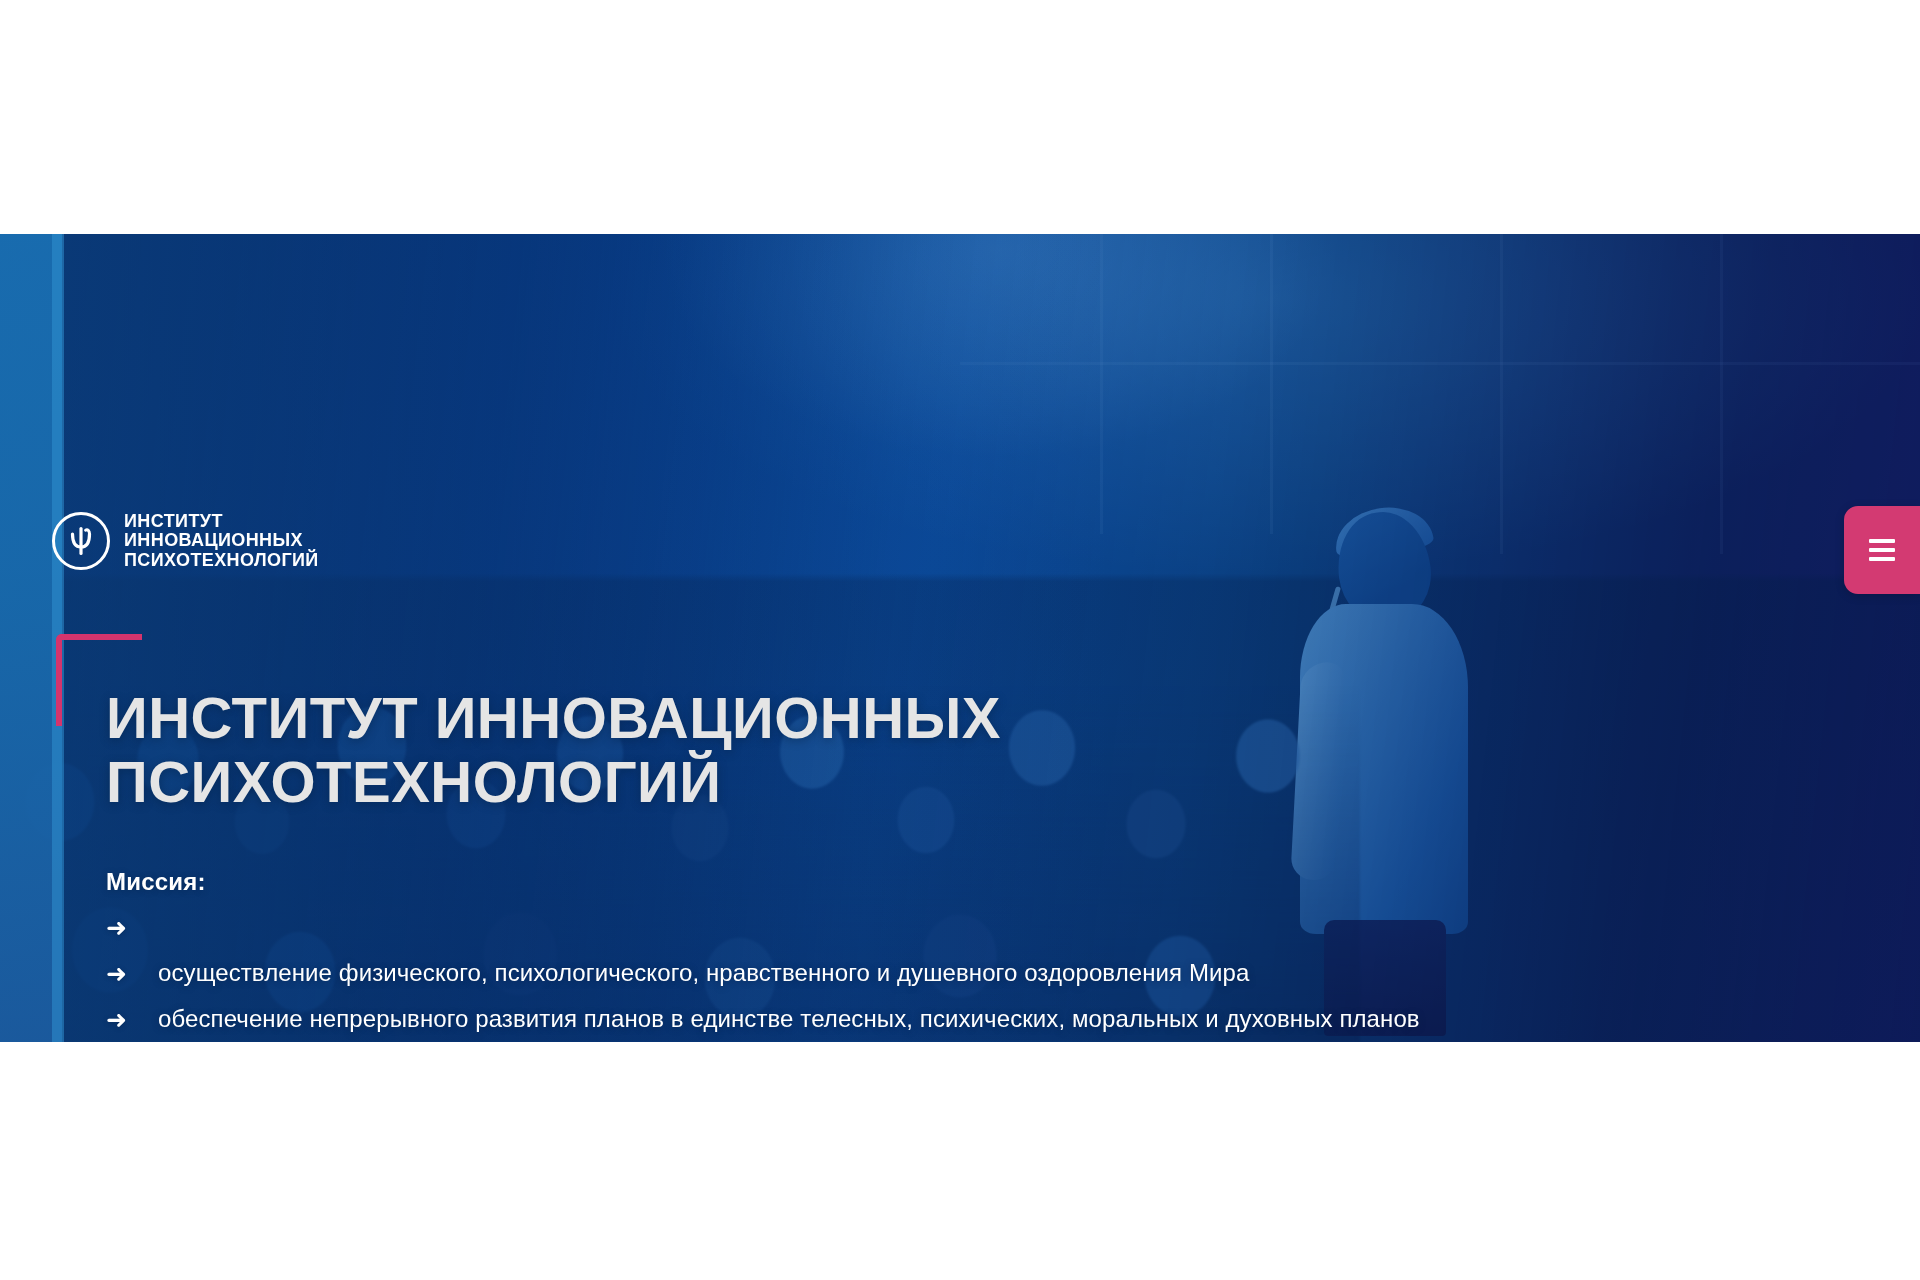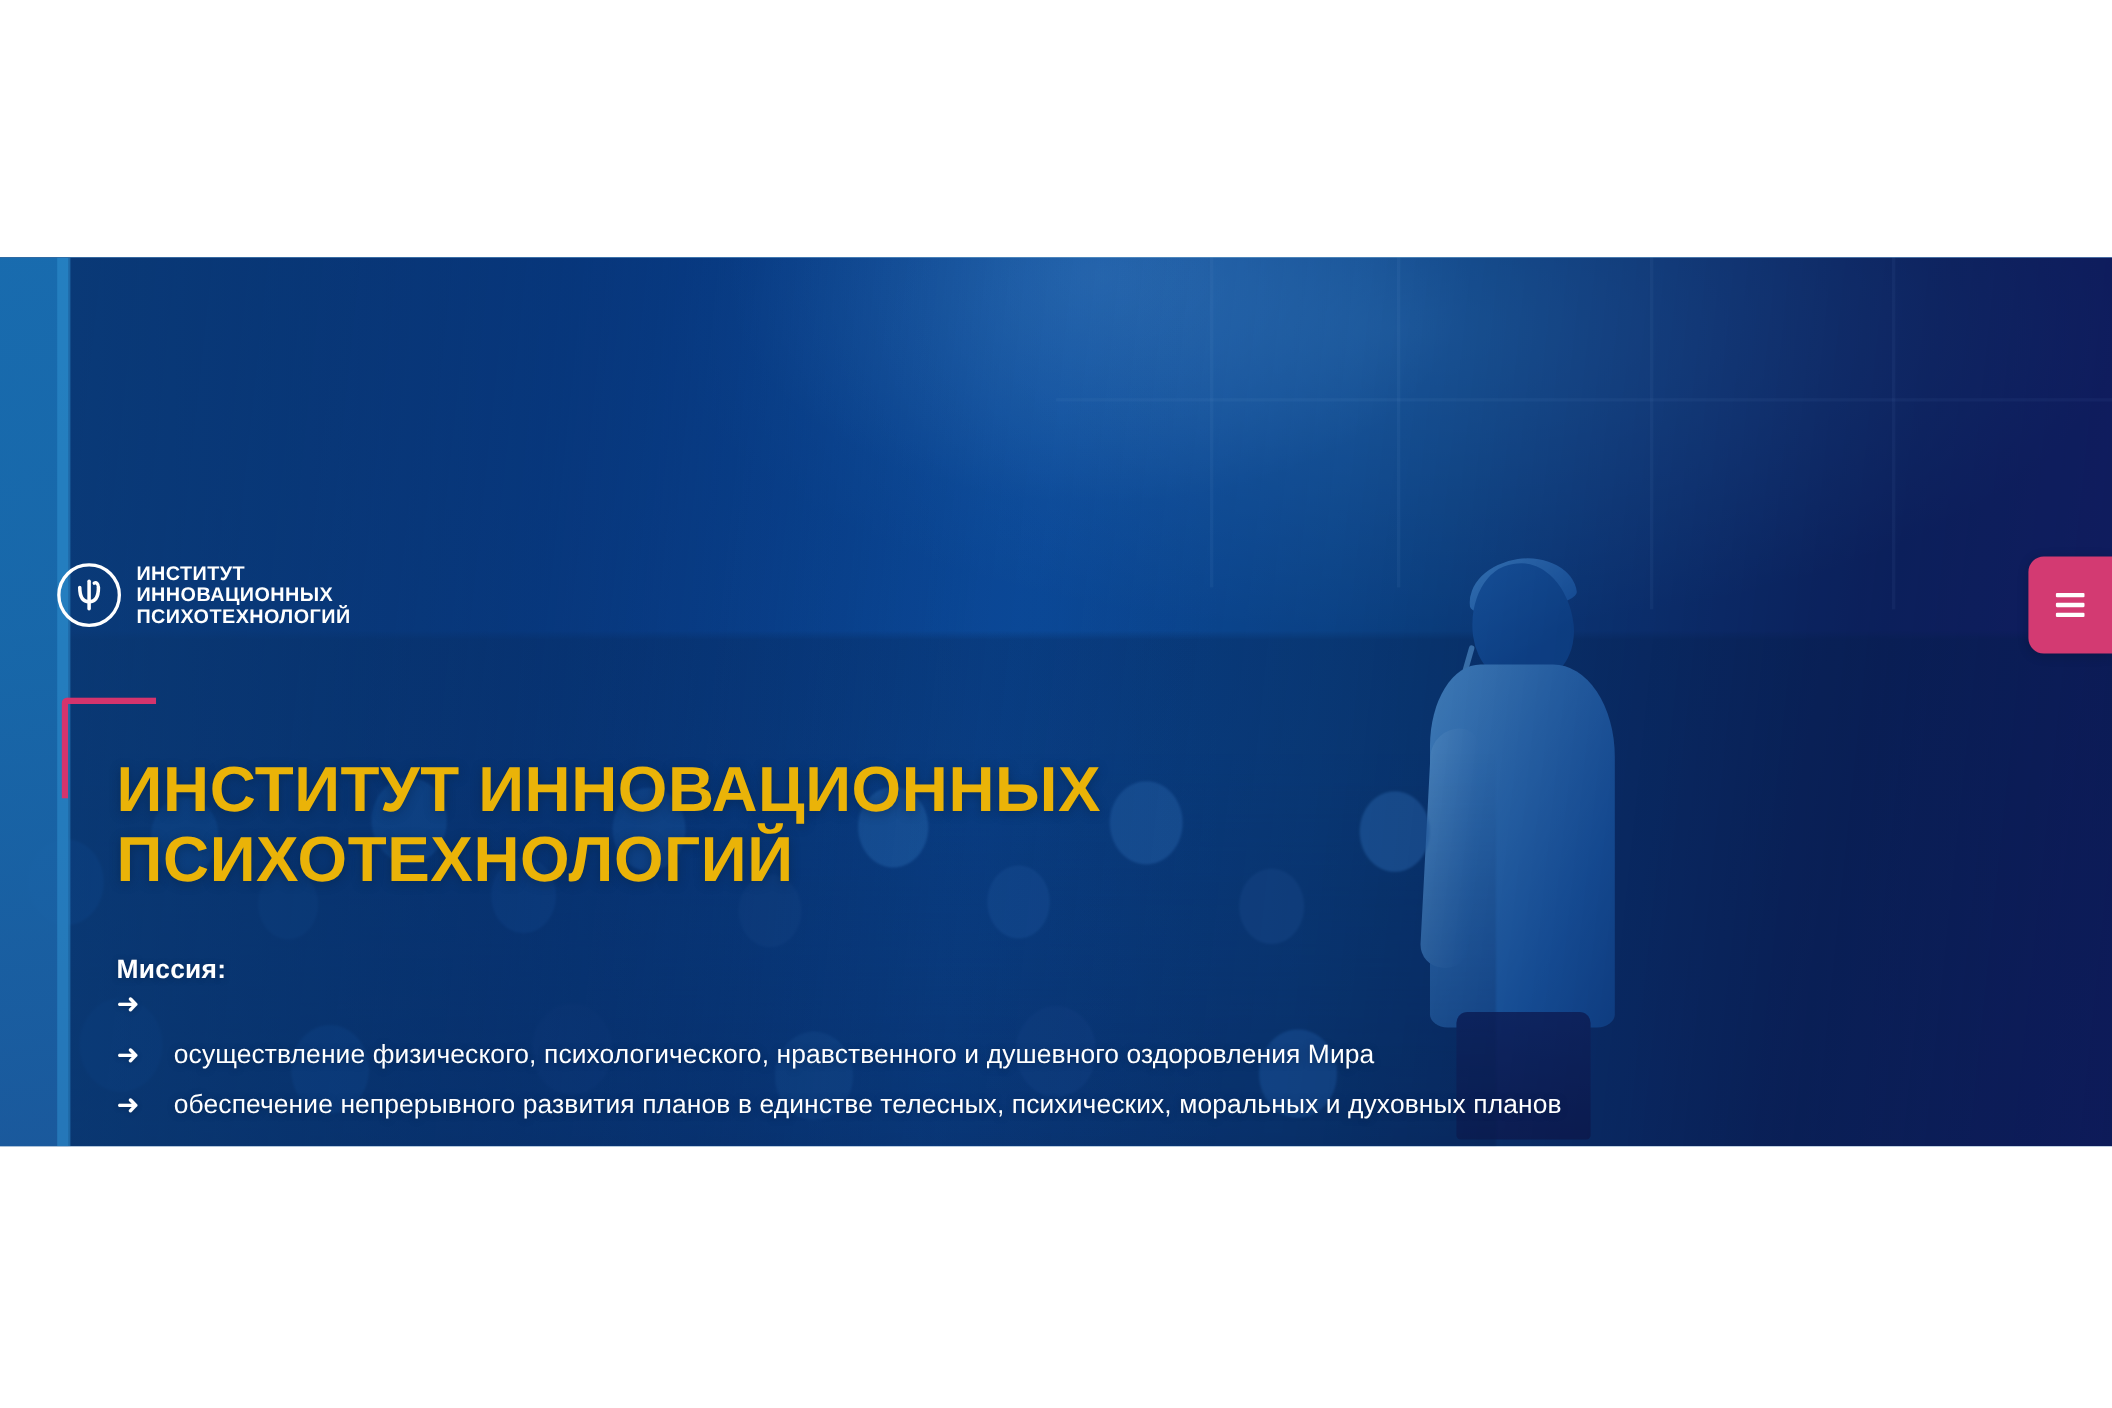--- a/index.html
+++ b/index.html
@@ -162,37 +162,37 @@
     border-top:6px solid #d4346d;
     border-left:6px solid #d4346d;
     border-radius:6px 0 0 0;
     z-index:5;
   }
 
   
   .content{ position:absolute; left:106px; top:452px; width:1720px; z-index:5; }
 
   .hero-title{
-    color:#eab308;
+    color:#e5e5e5;
     font-size:58px;
     font-weight:800;
     line-height:1.10;
     letter-spacing:.5px;
     text-transform:uppercase;
     text-shadow:0 2px 10px rgba(4,30,64,.45);
     max-width:1180px;
   }
   .hero-title span{ display:block; }
 
   .section-head{
     color:#ffffff;
     font-size:24px;
     font-weight:800;
     margin-top:54px;
-    margin-bottom:0;
+    margin-bottom:14px;
     letter-spacing:.2px;
     text-shadow:0 1px 6px rgba(4,30,64,.45);
   }
 
   ul.bullets{ list-style:none; }
   ul.bullets li{
     display:flex; align-items:flex-start; gap:0;
     margin-bottom:12px;
   }
   .arrow{

